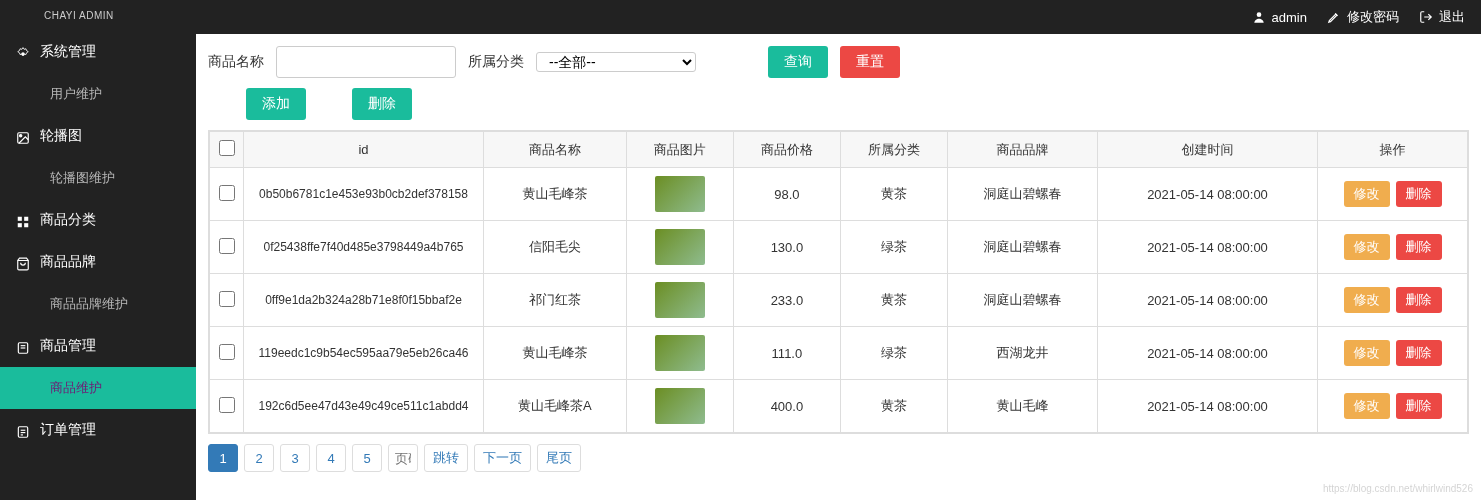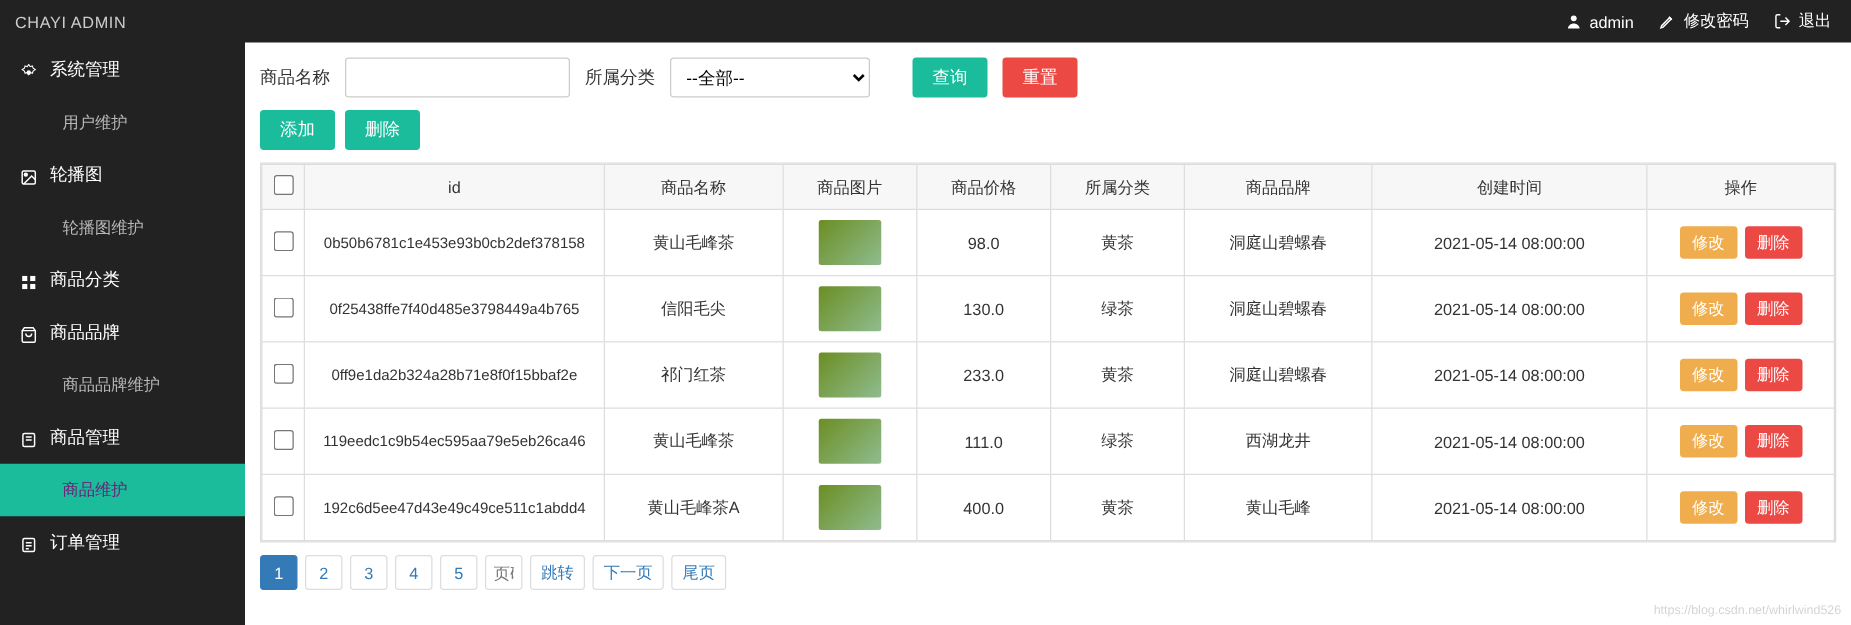--- a/index.html
+++ b/index.html
@@ -2,45 +2,45 @@
 <html><head>
   <meta charset="utf-8">
   <style>
     * { margin: 0; padding: 0; box-sizing: border-box; }
     body { font-family: "Microsoft YaHei", Arial, sans-serif; font-size: 14px; color: #333; background: #fff; }
     
     .app { display: flex; min-height: 500px; }
     
     
     .sidebar { width: 196px; background: #222; color: #fff; flex-shrink: 0; }
-    .brand { padding: 10px 12px; font-size: 13px; background: #222; color: #ccc; letter-spacing: 0.5px; }
+    .brand { padding: 10px 12px; font-size: 10px; background: #222; color: #ccc; letter-spacing: 0.5px; margin-left: 32px; }
     .nav-parent { padding: 12px 16px; display: flex; align-items: flex-end; gap: 10px; cursor: pointer; color: #fff; font-size: 14px; }
     .nav-parent .icon { width: 14px; height: 14px; display: inline-flex; align-items: center; justify-content: center; }
     .nav-child { padding: 12px 16px 12px 50px; color: #b8b8b8; cursor: pointer; font-size: 13px; }
     .nav-child.active { background: #1abc9c; color: #701a75; }
     
     
     .content { flex: 1; display: flex; flex-direction: column; }
     
     
     .topbar { background: #222; color: #fff; padding: 8px 16px; font-size: 13px; display: flex; justify-content: flex-end; align-items: center; gap: 20px; }
     .topbar-item { display: inline-flex; align-items: center; gap: 6px; cursor: pointer; }
     
     
     .main { padding: 12px; }
     
     
     .searchbar { display: flex; align-items: center; gap: 12px; margin-bottom: 10px; }
     .searchbar label { font-size: 14px; color: #333; }
     .form-input { height: 32px; border: 1px solid #ccc; padding: 0 8px; font-size: 14px; border-radius: 3px; }
     .w-md { width: 180px; }
-    .form-select { height: 32px; border: 1px solid #ccc; padding: 0 24px 0 8px; font-size: 14px; border-radius: 3px; width: 160px; background: #fff; }
+    .form-select { height: 20px; border: 1px solid #ccc; padding: 0 24px 0 8px; font-size: 14px; border-radius: 3px; width: 160px; background: #fff; }
     
     .btn { height: 32px; padding: 0 16px; border: none; border-radius: 3px; cursor: pointer; font-size: 14px; color: #fff; }
-    .btn-teal { background: #1abc9c; }
+    .btn-teal { background: #1abc9c; margin-left: 38px; }
     .btn-warn { background: #f0ad4e; }
     .btn-danger { background: #ec4844; }
     .btn-sm { height: 26px; padding: 0 10px; font-size: 13px; border-radius: 3px; }
     .btn-reset { background: #ec4844; }
     
     
     .action-row { display: flex; gap: 8px; margin-bottom: 10px; }
     
     
     .table-wrap { border: 1px solid #ddd; }

